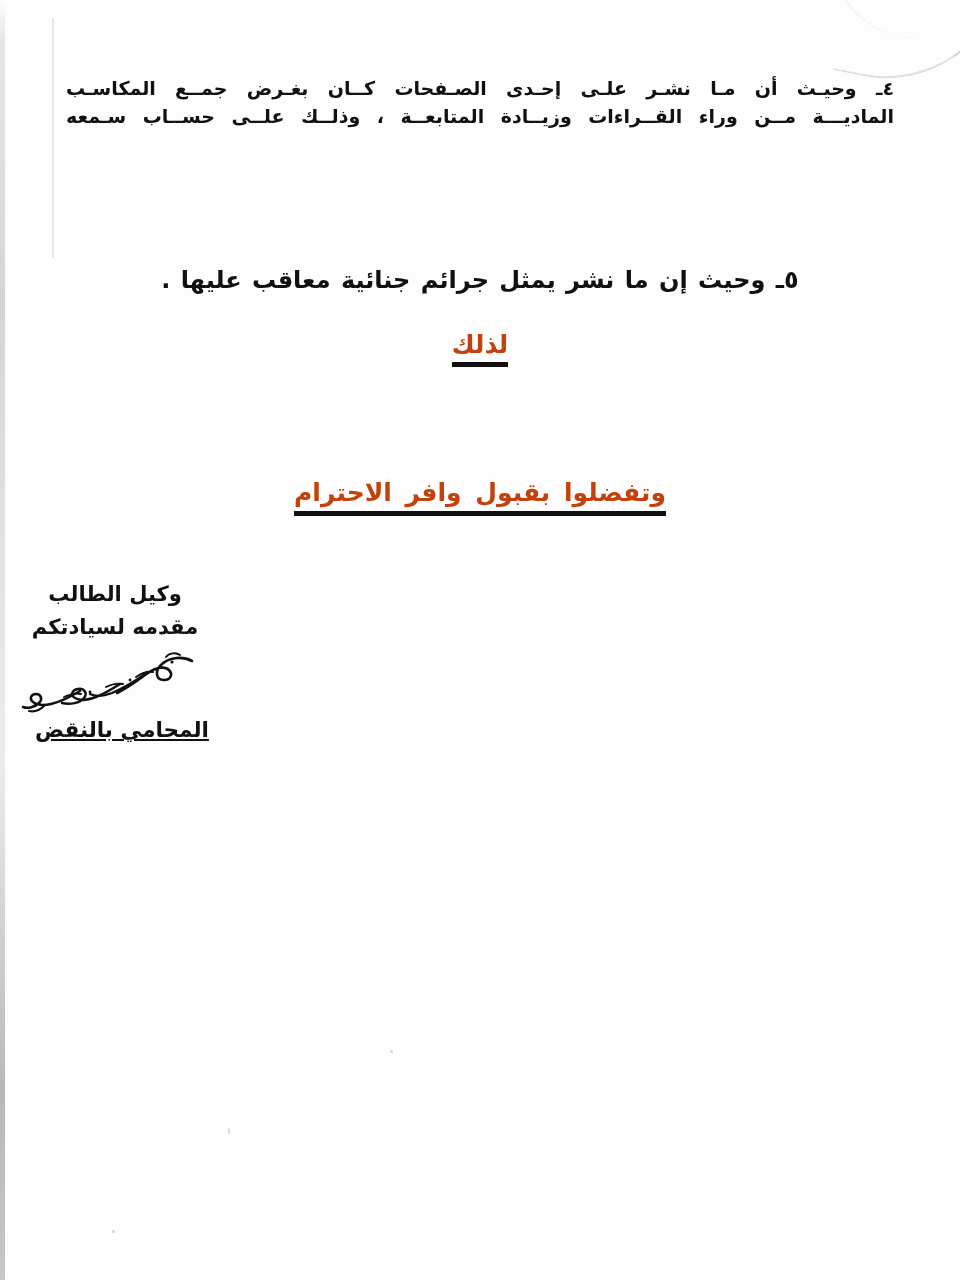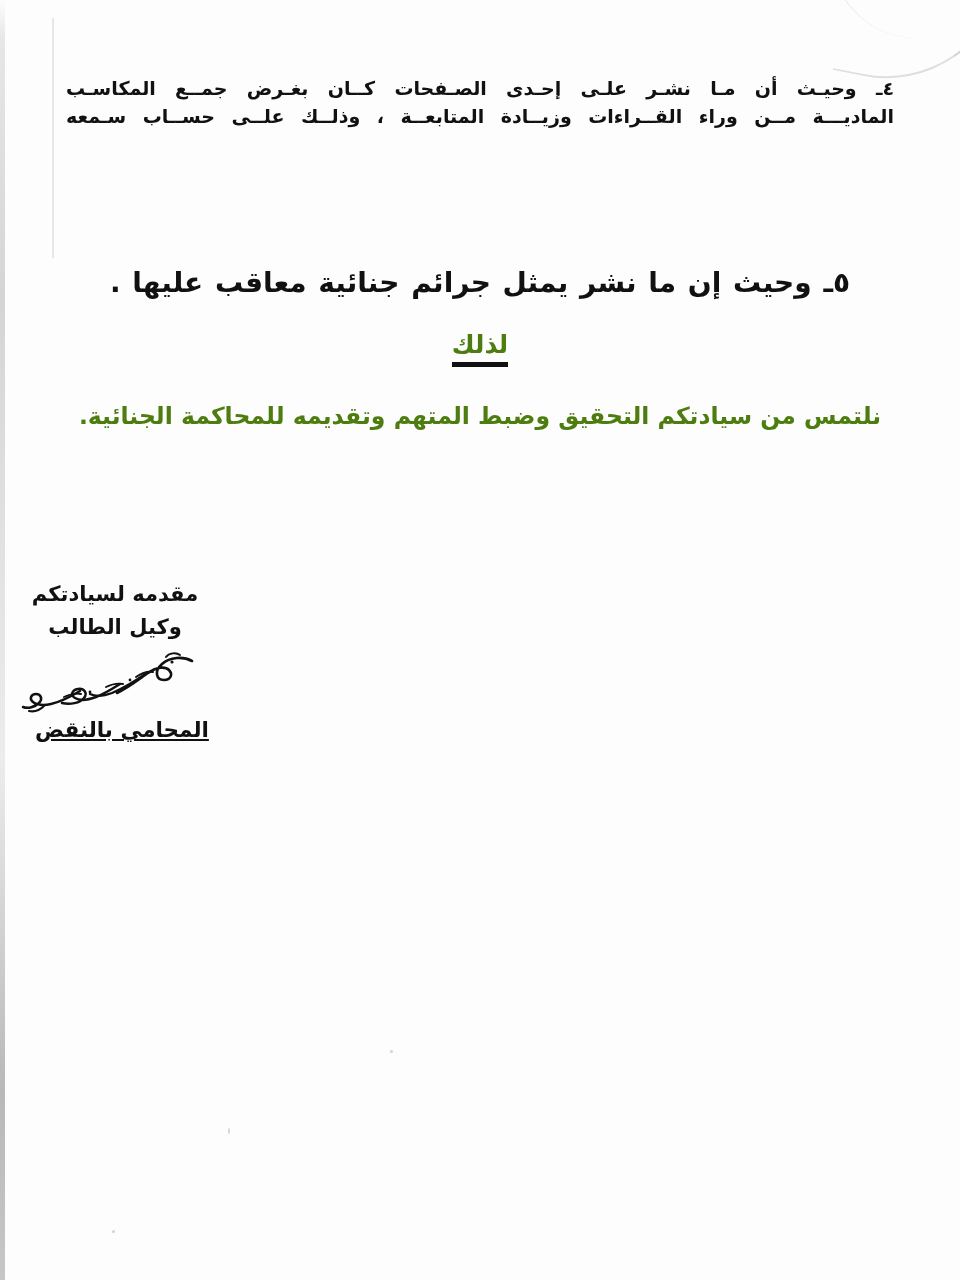--- a/index.html
+++ b/index.html
@@ -106,31 +106,31 @@
   }
   .para-4 .ln.last {
     text-align-last: right;
     text-align: right;
   }
 
   .para-5 {
     top: 262px;
     right: 66px;
     width: 828px;
-    font-size: 28px;
+    font-size: 24px;
     text-align: left;
     text-align-last: center;
   }
 
   .center-heading {
     position: absolute;
     width: 960px;
     right: 0;
     text-align: center;
-    color: #4d7c0f;
+    color: #c2410c;
     font-weight: bold;
   }
 
   .lithalik {
     top: 330px;
     font-size: 25px;
   }
   .lithalik .txt {
     display: inline-block;
     padding-bottom: 3px;
@@ -213,26 +213,28 @@
       <span class="ln">٤ـ وحيـث أن مـا نشـر علـى إحـدى الصـفحات كــان بغـرض جمــع المكاسـب</span>
       <span class="ln">الماديـــة مــن وراء القــراءات وزيــادة المتابعــة ، وذلــك علــى حســاب سـمعه</span>
     </div>
 
     <div class="para para-5">٥ـ وحيث إن ما نشر يمثل جرائم جنائية معاقب عليها .</div>
 
     <div class="center-heading lithalik">
       <span class="txt">لذلك</span>
     </div>
 
-    <div class="center-heading petition-line">نلتمس من سيادتكم التحقيق وضبط المتهم وتقديمه للمحاكمة الجنائية.</div>
-
+
+    <div class="center-heading closing-line">
+      <span class="txt">وتفضلوا بقبول وافر الاحترام</span>
+    </div>
 
     <div class="signature-block">
+      <div class="sig-line sig-agent">وكيل الطالب</div>
       <div class="sig-line sig-from">مقدمه لسيادتكم</div>
-      <div class="sig-line sig-agent">وكيل الطالب</div>
 
       <div class="signature-mark" title="">
         <svg width="180" height="62" viewBox="0 0 180 62" fill="none" xmlns="http://www.w3.org/2000/svg" aria-hidden="true">
           <path d="M172 8 C163 3, 150 4, 142 11 C134 18, 136 27, 144 27 C151 27, 153 21, 149 17 C145 13, 136 14, 128 20 C118 27, 108 35, 97 40" stroke="#111111" stroke-width="2.6" stroke-linecap="round" fill="none"></path>
           <path d="M128 19 C117 27, 104 35, 92 40 C84 43, 76 44, 70 41" stroke="#111111" stroke-width="2.4" stroke-linecap="round" fill="none"></path>
           <path d="M100 31 C92 36, 84 41, 76 44 C68 47, 60 48, 55 45 C50 42, 52 37, 58 36 C64 35, 68 40, 64 45 C60 50, 50 52, 42 50" stroke="#111111" stroke-width="2.5" stroke-linecap="round" fill="none"></path>
           <path d="M60 38 C50 44, 40 49, 31 51 C24 52.5, 17 52, 13 49 C9 46, 11 41, 16 41 C21 41, 23 46, 19 50 C15 54, 8 56, 3 54" stroke="#111111" stroke-width="2.5" stroke-linecap="round" fill="none"></path>
           <path d="M146 4 C149 0, 156 -1, 160 2" stroke="#111111" stroke-width="2" stroke-linecap="round" fill="none"></path>
           <path d="M116 24 C122 20, 128 18, 133 19" stroke="#111111" stroke-width="2" stroke-linecap="round" fill="none"></path>
           <path d="M86 34 C92 31, 98 30, 103 31" stroke="#111111" stroke-width="1.9" stroke-linecap="round" fill="none"></path>

